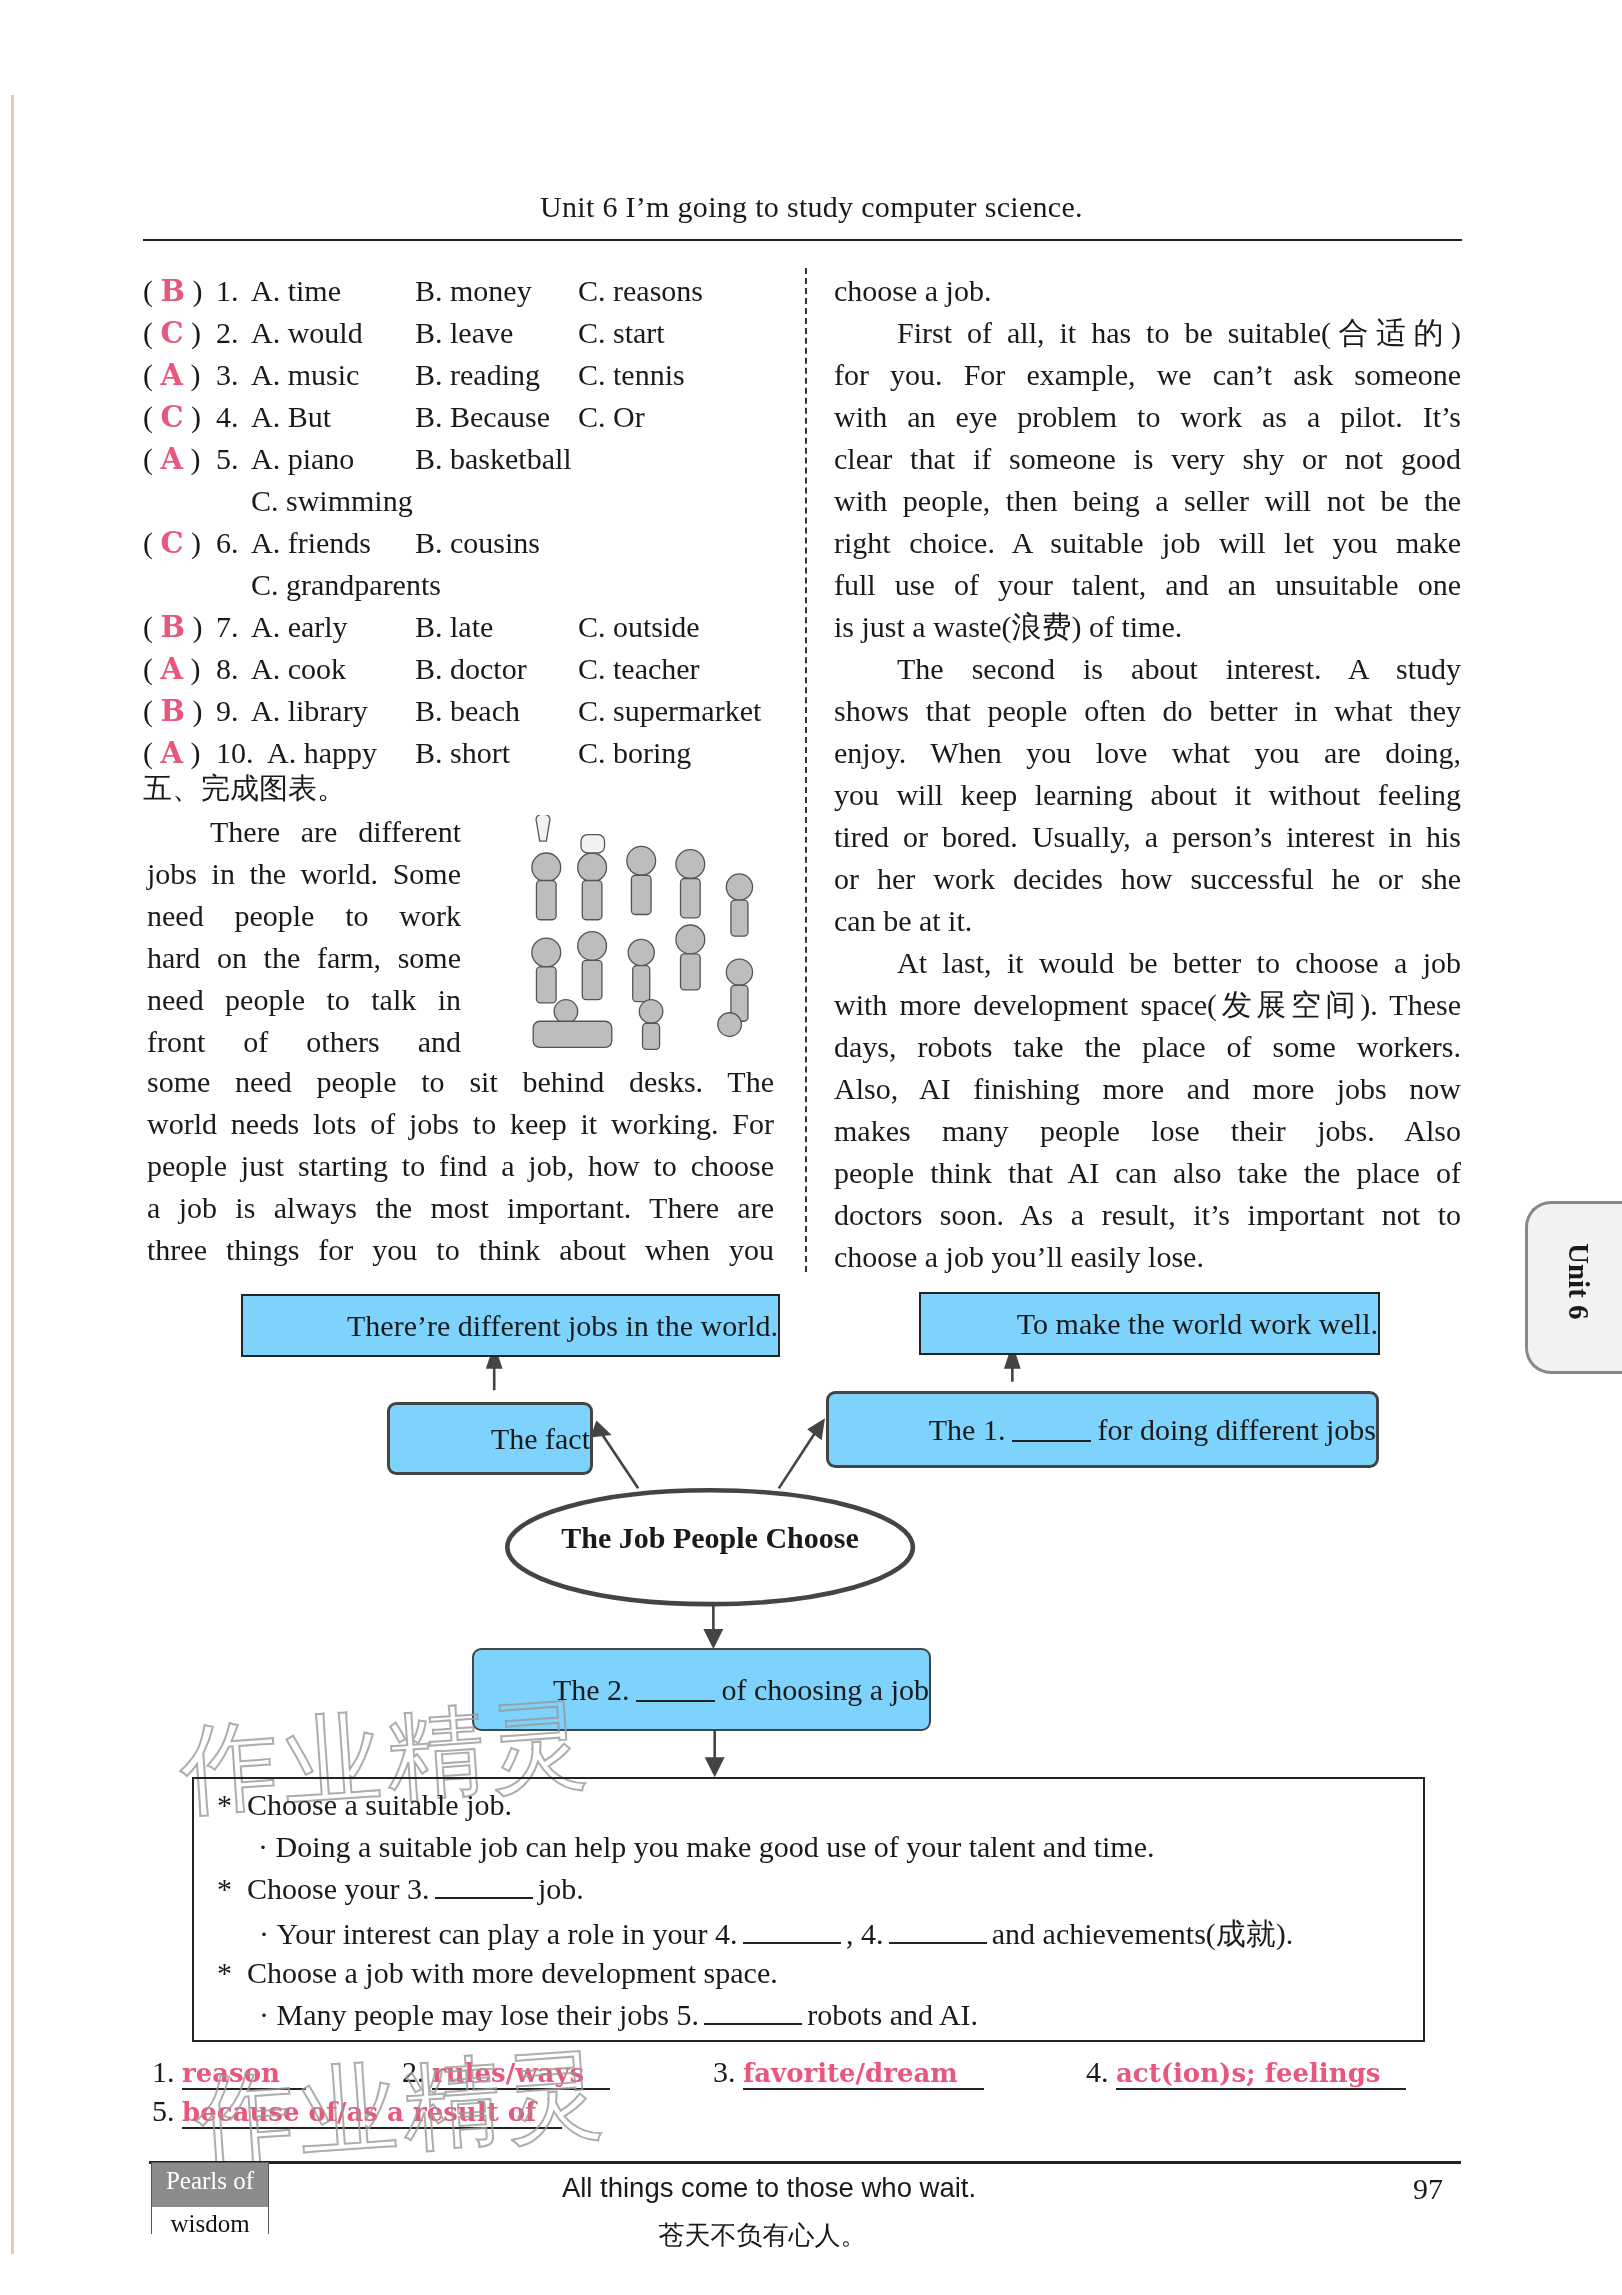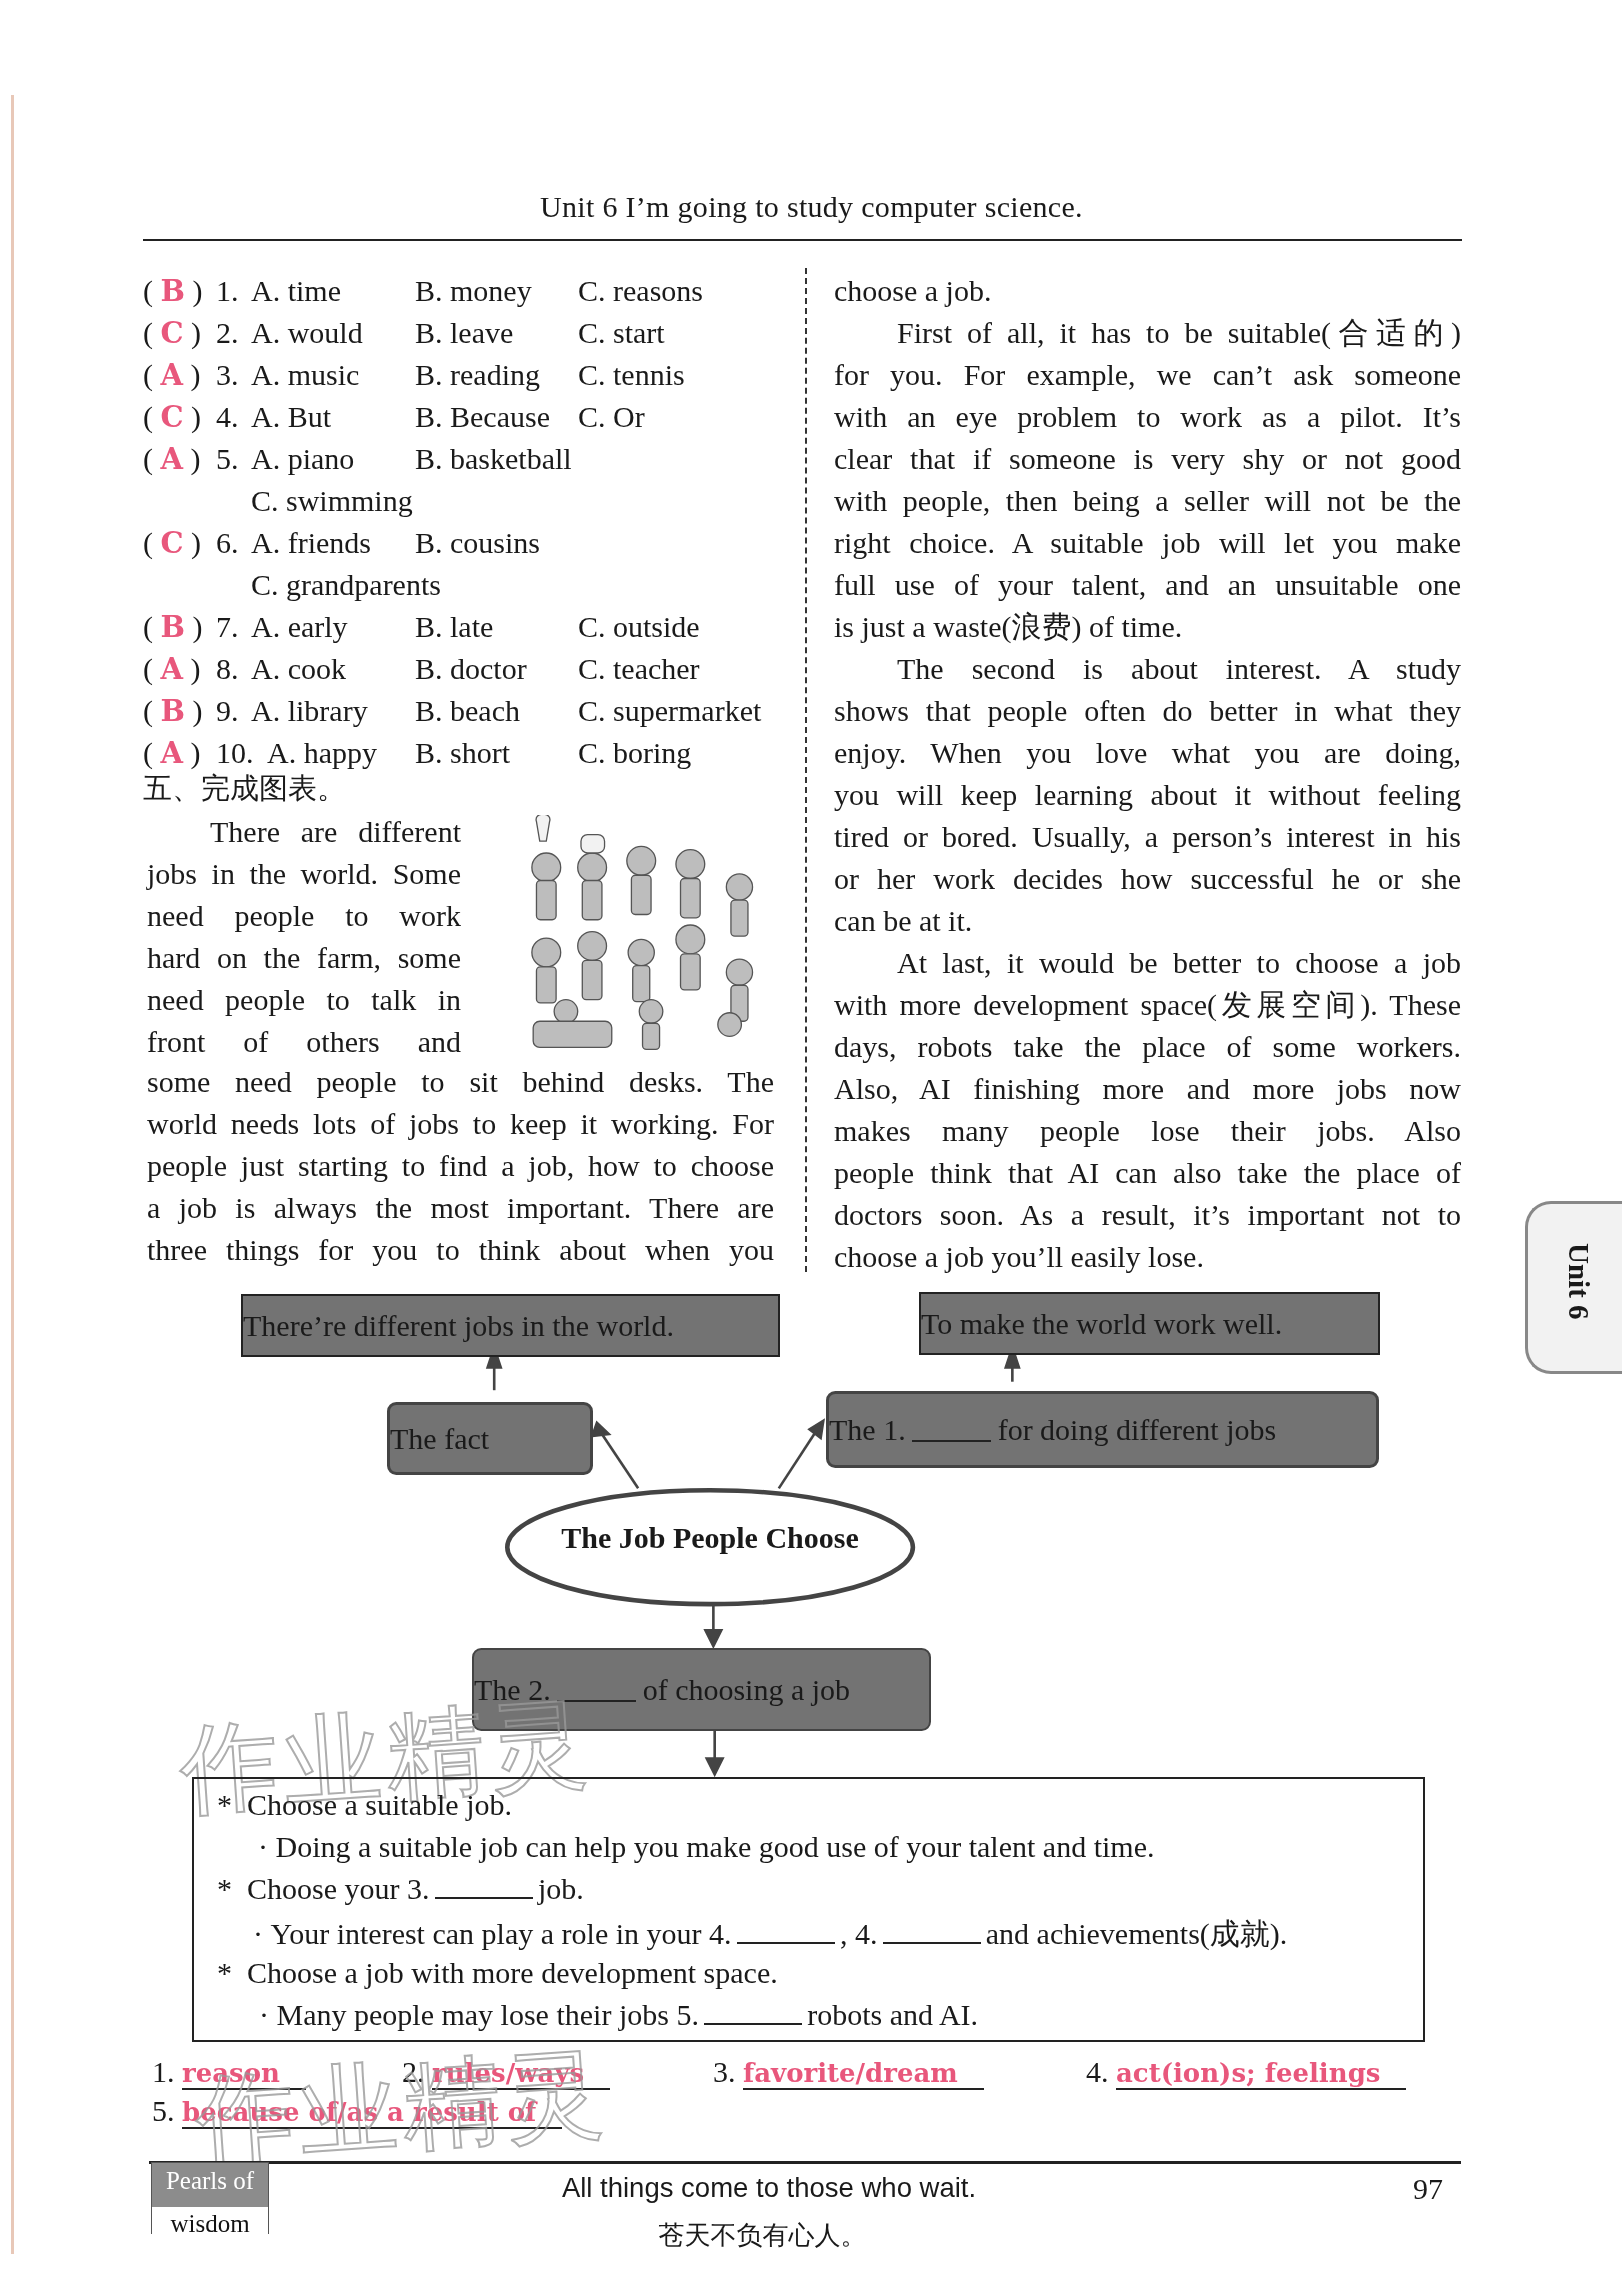--- a/index.html
+++ b/index.html
@@ -40,21 +40,21 @@
   .para-right .line { display: block; text-align: justify; text-align-last: justify; height: 42px; }
   .para-right .line.last { text-align-last: left; }
 
   
   .side-tab { position: absolute; left: 1525px; top: 1201px; width: 105px; height: 173px; border: 3.3px solid #888; border-right: none; border-radius: 26px 0 0 26px; background: #f2f2f2; }
   .side-tab-label { position: absolute; left: 1556px; top: 1243px; width: 39px; height: 98px; }
   .side-tab-label span { display: block; transform: rotate(90deg); transform-origin: left top; position: absolute; left: 39px; top: 0; white-space: nowrap; font-size: 29px; font-weight: bold; }
 
   
   .diagram { position: absolute; left: 0; top: 0; width: 1623px; height: 2295px; pointer-events: none; }
-  .d-box { position: absolute; font-size: 30px; display: flex; align-items: center; justify-content: flex-start; white-space: nowrap; background: #737373; }
+  .d-box { position: absolute; font-size: 30px; display: flex; align-items: center; justify-content: flex-end; white-space: nowrap; background: #7dd3fc; }
   .d-rect { border: 2px solid #222; border-bottom-width: 2.6px; }
   .d-round { border: 3.3px solid #444; border-radius: 9.2px; }
   .blank { display: inline-block; width: 79px; border-bottom: 2px solid #222; height: 25px; margin: 0 6.5px; vertical-align: baseline; }
   .ellipse-label { position: absolute; left: 507px; top: 1502px; width: 406px; height: 72px; display: flex; align-items: center; justify-content: center; font-size: 30px; font-weight: bold; }
 
   .bottom-box { position: absolute; left: 192px; top: 1777px; width: 1233px; height: 265px; border: 2px solid #222; border-bottom-width: 2.6px; font-size: 30px; }
   .bb-line { position: absolute; white-space: nowrap; }
   .blank-sm { display: inline-block; width: 98px; border-bottom: 2px solid #222; height: 26px; margin: 0 5.2px; }
 
   
@@ -295,21 +295,21 @@
 <div class="bottom-box">
   <div class="bb-line" style="left:23px;top:9.2px;">
     <span>*</span>&nbsp;&nbsp;<span>Choose a suitable job.</span>
   </div>
   <div class="bb-line" style="left:64px;top:51px;">
     <span>·</span>&nbsp;<span>Doing a suitable job can help you make good use of your talent and time.</span>
   </div>
   <div class="bb-line" style="left:23px;top:93px;">
     <span>*</span>&nbsp;&nbsp;<span>Choose your 3.</span><span class="blank-sm"></span><span>job.</span>
   </div>
-  <div class="bb-line" style="left:59px;top:135px;">
+  <div class="bb-line" style="left:65px;top:135px;">
     <span>·</span>&nbsp;<span>Your interest can play a role in your 4.</span><span class="blank-sm"></span><span>, 4.</span><span class="blank-sm"></span><span>and achievements(成就).</span>
   </div>
   <div class="bb-line" style="left:23px;top:177px;">
     <span>*</span>&nbsp;&nbsp;<span>Choose a job with more development space.</span>
   </div>
   <div class="bb-line" style="left:65px;top:219px;">
     <span>·</span>&nbsp;<span>Many people may lose their jobs 5.</span><span class="blank-sm"></span><span>robots and AI.</span>
   </div>
 </div>
 

